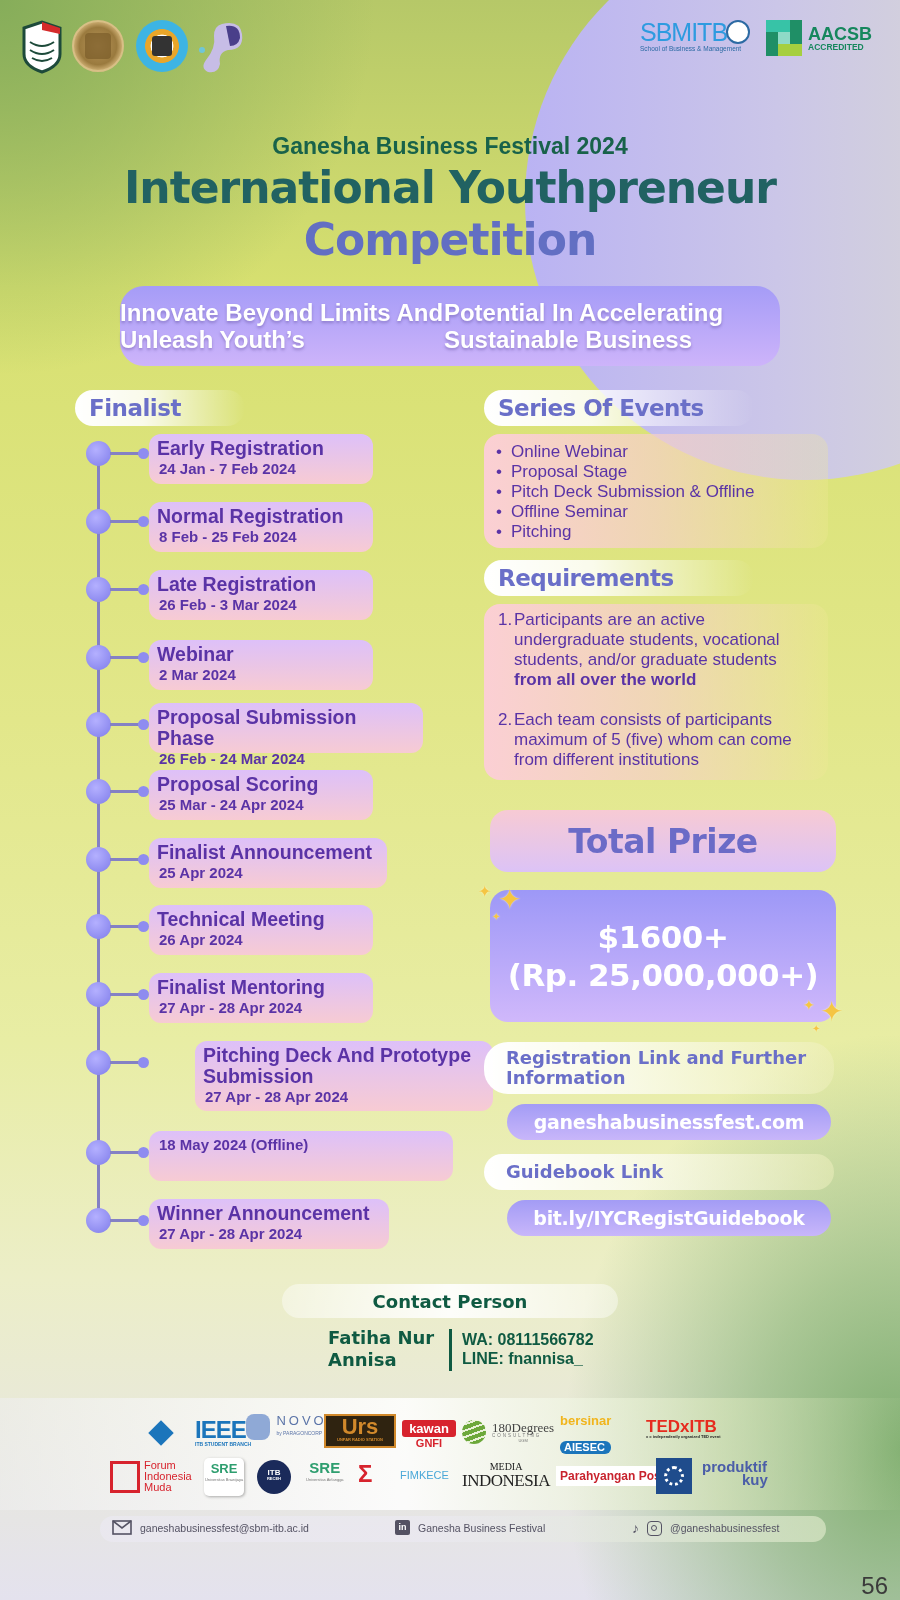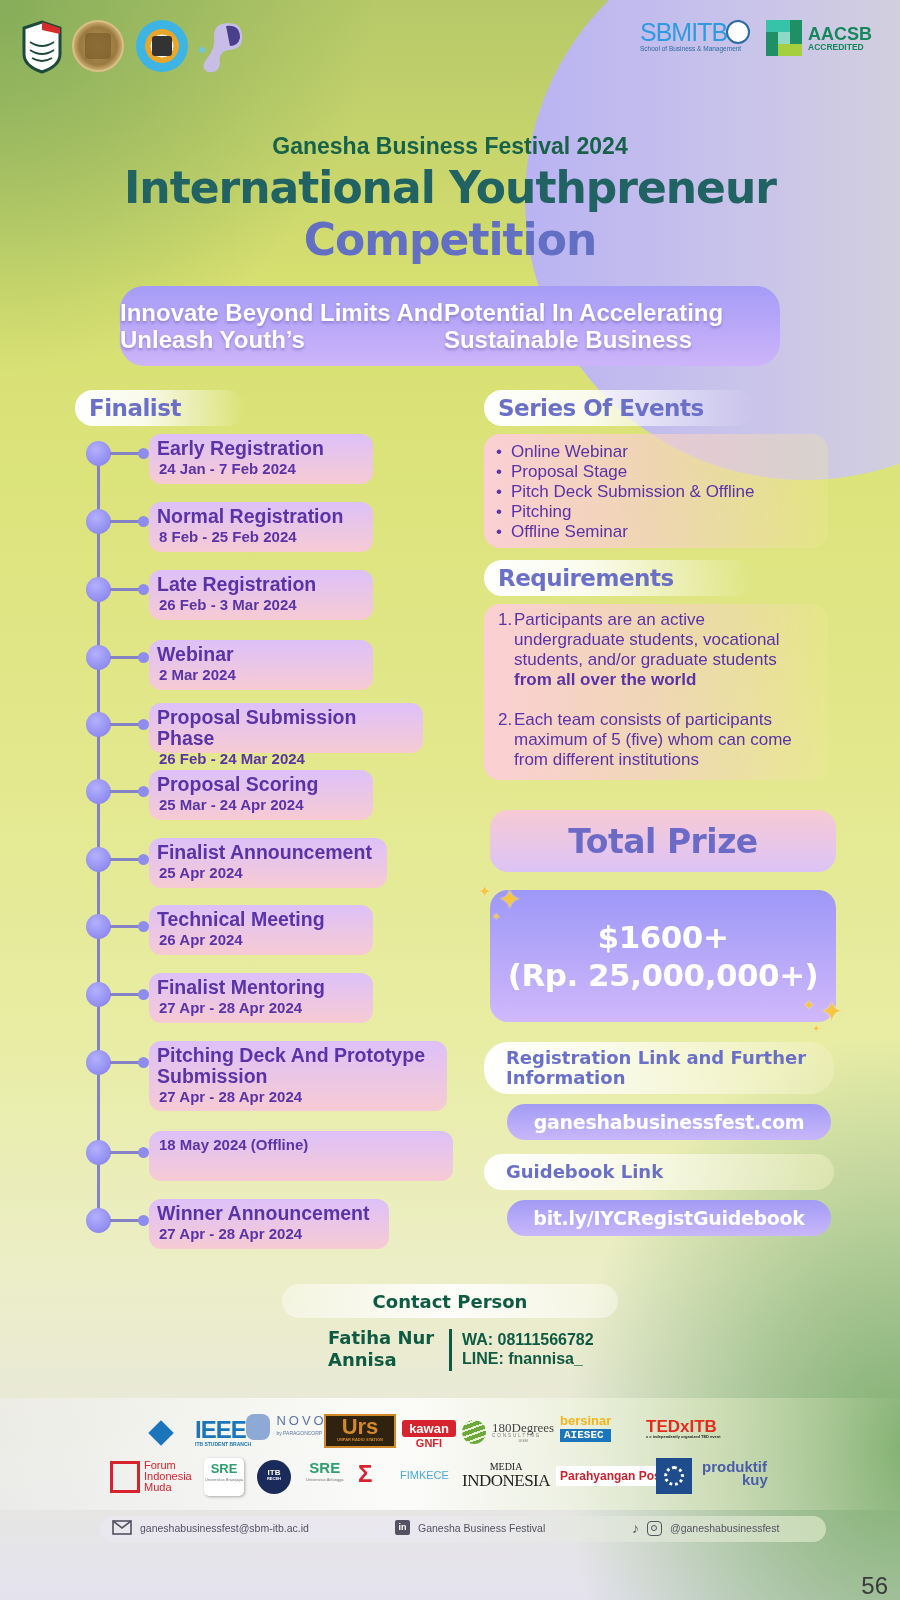--- a/index.html
+++ b/index.html
@@ -255,21 +255,21 @@
   <div class="tl-dot" style="top:8px;"></div>
   <div class="tl-card" style="top:-8px; width:224px; height:50px;">
     <div class="tl-title">Finalist Mentoring</div>
     <div class="tl-date">27 Apr - 28 Apr 2024</div>
   </div>
 </div>
 <div class="tl-item" style="top:1049px;">
   <div class="tl-node" style="top:1px;"></div>
   <div class="tl-stem" style="top:12px;"></div>
   <div class="tl-dot" style="top:8px;"></div>
-  <div class="tl-card" style="top:-8px; width:298px; height:70px;">
+  <div class="tl-card" style="top:-8px; width:298px; height:70px;margin-left:46px;">
     <div class="tl-title">Pitching Deck And Prototype</div>
     <div class="tl-title">Submission</div>
     <div class="tl-date">27 Apr - 28 Apr 2024</div>
   </div>
 </div>
 <div class="tl-item" style="top:1139px;">
   <div class="tl-node" style="top:1px;"></div>
   <div class="tl-stem" style="top:12px;"></div>
   <div class="tl-dot" style="top:8px;"></div>
   <div class="tl-card" style="top:-8px; width:304px; height:50px;">
@@ -285,22 +285,22 @@
     <div class="tl-date">27 Apr - 28 Apr 2024</div>
   </div>
 </div>
 
 <div class="pill-head" style="left:484px; top:390px; width:270px;">Series Of Events</div>
 <div class="info-box" style="left:484px; top:434px; width:344px; height:114px;">
   <ul class="series-list">
     <li>Online Webinar</li>
     <li>Proposal Stage</li>
     <li>Pitch Deck Submission &amp; Offline</li>
+    <li>Offline Seminar</li>
     <li style="list-style:none;"><span>Pitching</span></li>
-    <li>Offline Seminar</li>
   </ul>
 </div>
 
 <div class="pill-head" style="left:484px; top:560px; width:270px;">Requirements</div>
 <div class="info-box" style="left:484px; top:604px; width:344px; height:176px; padding-top:6px;">
   <ol class="req-list">
     <li>
       <span class="num">1.</span>
       <div>Participants are an active</div>
       <div>undergraduate students, vocational</div>
@@ -376,21 +376,21 @@
   <div class="sp" style="left:462px; top:22px; display:flex; align-items:center; gap:6px;">
     <span style="display:inline-block;width:24px;height:24px;border-radius:50%;background:repeating-linear-gradient(160deg,#6ca83a 0 4px,#e9f1d8 4px 6px);"></span>
     <span>
       <span style="display:block;font-family:'Liberation Serif',serif;font-weight:400;font-size:13px;color:#444;">180Degrees</span>
       <span style="display:block;font-size:4.5px;font-weight:400;color:#777;letter-spacing:2px;">CONSULTING</span>
       <span style="display:block;font-size:4px;font-weight:400;color:#777;text-align:center;">UGM</span>
     </span>
   </div>
   <div class="sp" style="left:560px; top:16px;">
     <span style="display:block;font-size:13px;color:#f1b51d;">bersinar</span>
-    <span style="display:block;font-family:Liberation Mono, monospace;background:#1b75bb;color:#fff;font-size:11px;padding:1px 4px;margin-top:2px;">AIESEC</span>
+    <span style="display:block;font-family:Liberation Sans, sans-serif;background:#1b75bb;color:#fff;font-size:11px;padding:1px 4px;margin-top:14px;border-radius:6px;">AIESEC</span>
   </div>
   <div class="sp" style="left:646px; top:20px;">
     <span style="display:block;font-size:17px;color:#e62b1e;">TEDxITB</span>
     <span style="display:block;font-size:4px;color:#222;">x = independently organized TED event</span>
   </div>
 
   <div class="sp" style="left:110px; top:62px; display:flex; align-items:center; gap:4px;">
     <span style="display:inline-block;width:30px;height:32px;border:3px solid #d7232d;"></span>
     <span style="color:#d7232d;font-weight:400;font-size:11px;line-height:11px;">
       <span style="display:block;">Forum</span>

